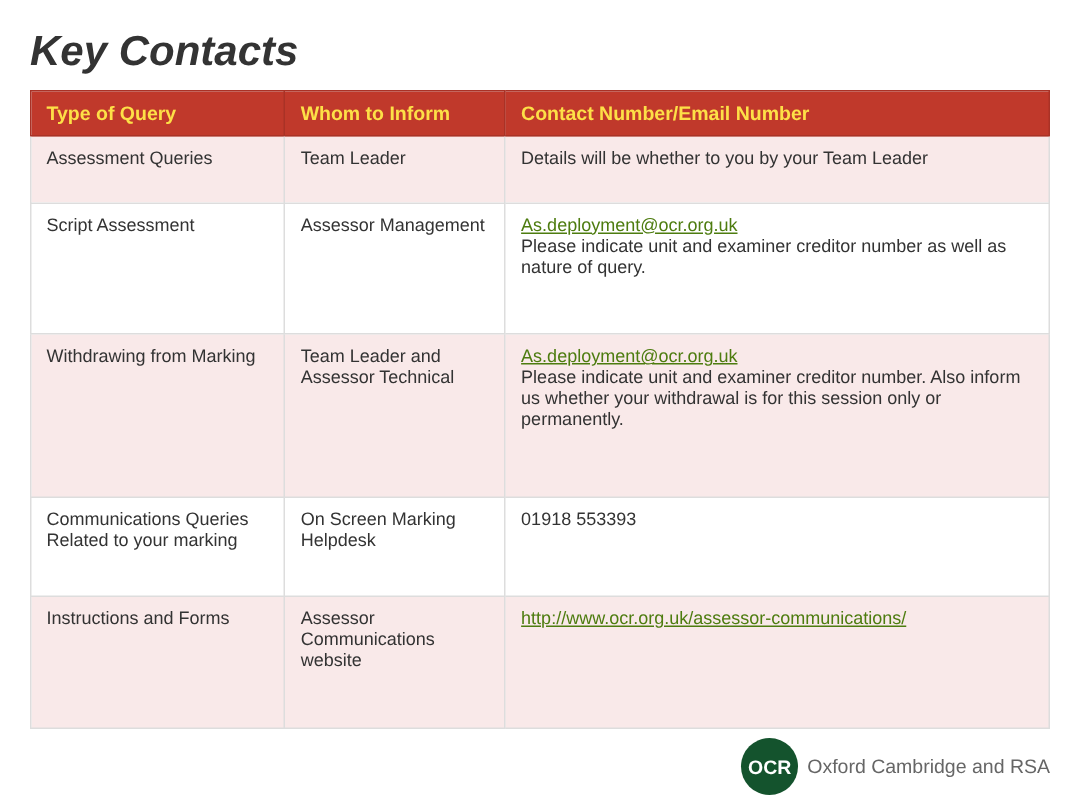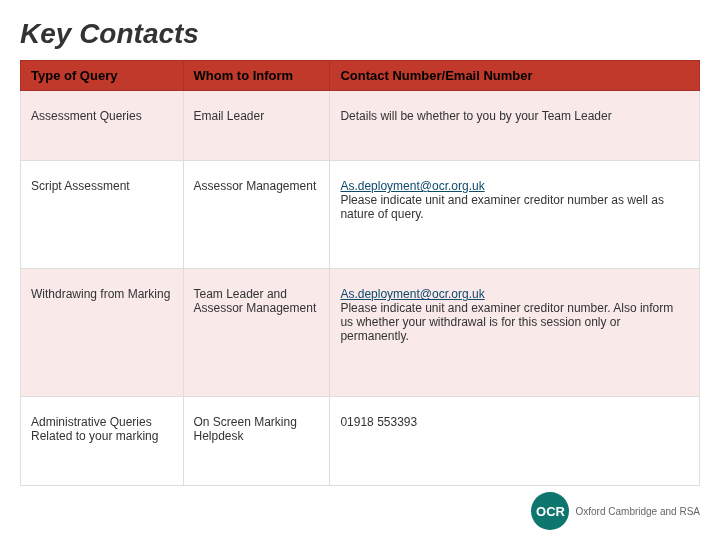--- a/index.html
+++ b/index.html
@@ -30,79 +30,79 @@
     }
 
     table {
       width: 100%;
       border-collapse: collapse;
       flex: 1;
     }
 
     thead tr {
       background: #c0392b;
-      color: #000000;
+      color: #fde047;
     }
 
     thead th {
       padding: 7px 10px;
       text-align: left;
       font-size: 13px;
       font-weight: bold;
       border: 1px solid #a93226;
     }
 
     tbody tr:nth-child(odd) {
       background: #f9e9e9;
     }
 
     tbody tr:nth-child(even) {
       background: #fff;
     }
 
     tbody td {
-      padding: 18px 10px;
+      padding: 7px 10px;
       font-size: 12px;
       vertical-align: top;
       border: 1px solid #ddd;
       color: #333;
     }
 
     .link {
-      color: #0c4a6e;
+      color: #4d7c0f;
     }
 
     .footer {
       display: flex;
       justify-content: flex-end;
       align-items: center;
       padding-top: 6px;
     }
 
     .ocr-logo {
       display: flex;
       align-items: center;
       gap: 6px;
     }
 
     .ocr-logo-circle {
       width: 38px;
       height: 38px;
       border-radius: 50%;
-      background: #0f766e;
+      background: #14532d;
       display: flex;
       align-items: center;
       justify-content: center;
       color: white;
       font-size: 13px;
       font-weight: bold;
     }
 
     .ocr-logo-text {
-      font-size: 10px;
+      font-size: 13px;
       color: #666;
       line-height: 1.3;
     }
   </style>
 </head>
 <body>
 
 <div class="page">
   <div class="page-title">Key Contacts</div>
 
@@ -110,37 +110,42 @@
     <thead>
       <tr>
         <th>Type of Query</th>
         <th>Whom to Inform</th>
         <th>Contact Number/Email Number</th>
       </tr>
     </thead>
     <tbody id="table-body">
     <tr>
           <td>Assessment Queries</td>
-          <td>Email Leader</td>
+          <td>Team Leader</td>
           <td>Details will be whether to you by your Team Leader</td>
         </tr>
         <tr>
           <td>Script Assessment</td>
           <td>Assessor Management</td>
           <td><a href="#" class="link">As.deployment@ocr.org.uk</a><br><span>Please indicate unit and examiner creditor number as well as nature of query.</span></td>
         </tr>
         <tr>
           <td>Withdrawing from Marking</td>
-          <td>Team Leader and Assessor Management</td>
+          <td>Team Leader and Assessor Technical</td>
           <td><a href="#" class="link">As.deployment@ocr.org.uk</a><br><span>Please indicate unit and examiner creditor number. Also inform us whether your withdrawal is for this session only or permanently.</span></td>
         </tr>
         <tr>
-          <td>Administrative Queries Related to your marking</td>
+          <td>Communications Queries Related to your marking</td>
           <td>On Screen Marking Helpdesk</td>
           <td>01918 553393</td>
+        </tr>
+        <tr>
+          <td>Instructions and Forms</td>
+          <td>Assessor Communications website</td>
+          <td><a href="#" class="link">http://www.ocr.org.uk/assessor-communications/</a></td>
         </tr>
       </tbody>
   </table>
 
   <div class="footer">
     <div class="ocr-logo">
       <div class="ocr-logo-circle">
         <span>OCR</span>
       </div>
       <div class="ocr-logo-text">Oxford Cambridge and RSA</div>

